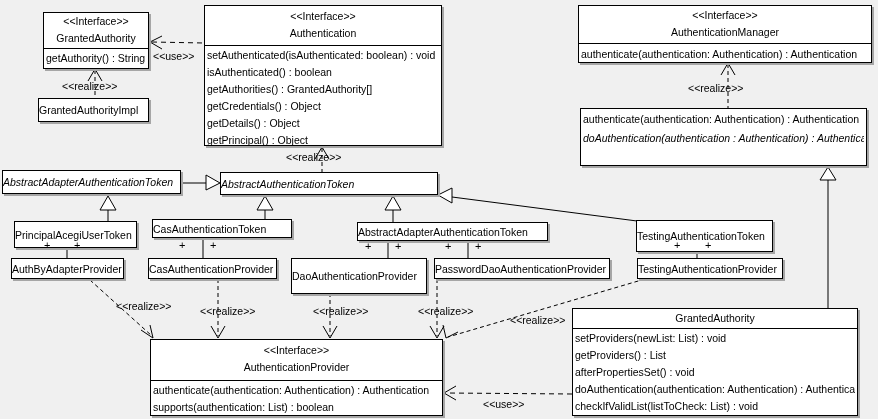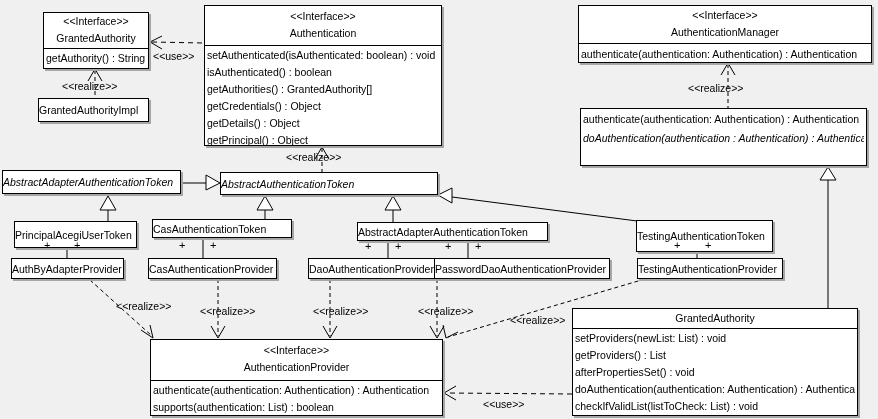--- a/index.html
+++ b/index.html
@@ -145,21 +145,21 @@
   <div class="uml-box simple" style="left:636px;top:220px;width:137px;height:32px">
     <span>TestingAuthenticationToken</span>
   </div>
 
   <div class="uml-box simple" style="left:11px;top:258px;width:113px;height:21px">
     <span>AuthByAdapterProvider</span>
   </div>
   <div class="uml-box simple" style="left:148px;top:258px;width:129px;height:21px">
     <span>CasAuthenticationProvider</span>
   </div>
-  <div class="uml-box simple" style="left:308px;top:258px;width:136px;height:21px">
+  <div class="uml-box simple" style="left:291px;top:258px;width:136px;height:36px">
     <span>DaoAuthenticationProvider</span>
   </div>
   <div class="uml-box simple" style="left:434px;top:258px;width:176px;height:21px">
     <span>PasswordDaoAuthenticationProvider</span>
   </div>
   <div class="uml-box simple" style="left:637px;top:258px;width:146px;height:21px">
     <span>TestingAuthenticationProvider</span>
   </div>
 
   <div class="uml-box" style="left:150px;top:339px;width:293px;height:77px">

